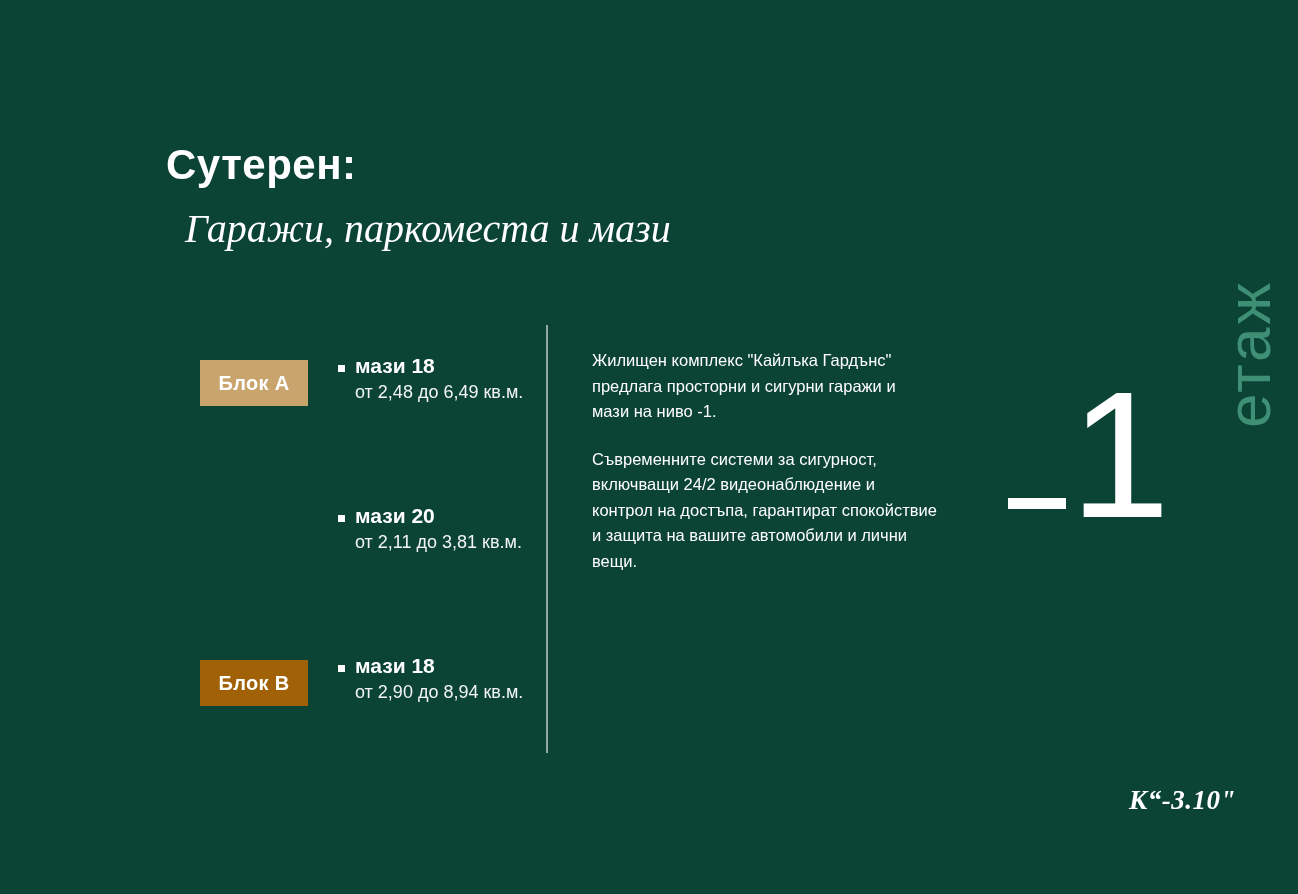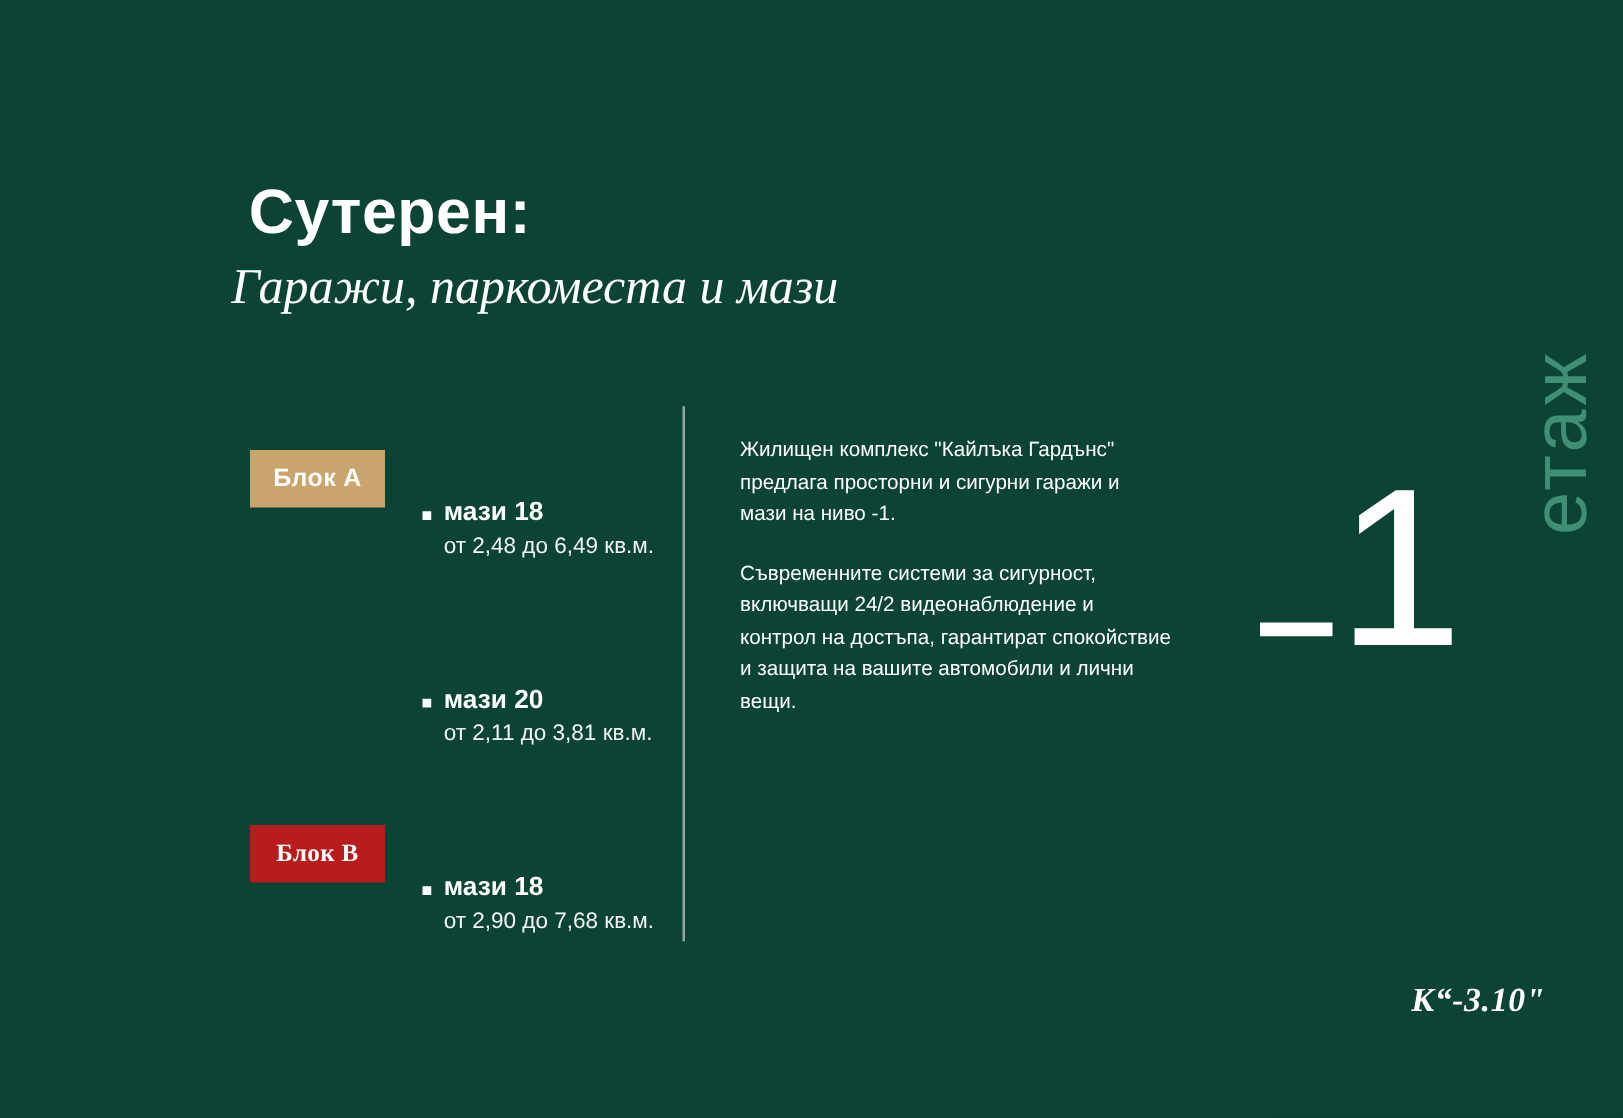--- a/index.html
+++ b/index.html
@@ -16,23 +16,23 @@
   }
   .slide {
     position: absolute;
     inset: 0;
     background: #0b4334;
   }
 
   
   .title {
     position: absolute;
-    left: 199px;
+    left: 166px;
     top: 142px;
-    font-size: 50px;
+    font-size: 42px;
     font-weight: bold;
     color: #ffffff;
     letter-spacing: 0.5px;
     line-height: 1.1;
   }
   .subtitle {
     position: absolute;
     left: 185px;
     top: 205px;
     font-family: "Liberation Serif", serif;
@@ -66,21 +66,20 @@
     color: #ffffff;
     font-size: 20px;
     font-weight: bold;
     letter-spacing: 0.3px;
   }
   .block-info {
     position: absolute;
     left: 138px;
     top: -6px;
     width: 220px;
-    margin-top: 44px;
   }
   .bullet-line {
     display: flex;
     align-items: flex-start;
     gap: 10px;
   }
   .bullet-sq {
     width: 7px;
     height: 7px;
     background: #ffffff;
@@ -206,27 +205,27 @@
       <div class="block-info">
         <div class="bullet-line">
           <span class="bullet-sq"></span>
           <span class="block-name">мази 20</span>
         </div>
         <div class="block-range">от 2,11 до 3,81 кв.м.</div>
       </div>
     </div>
 
     <div class="block-row">
-      <div class="block-tag" id="tag2" style="background: #b91c1c; font-family: Liberation Serif, serif;">Блок В</div>
+      <div class="block-tag" id="tag2" style="background: #a16207;">Блок В</div>
       <div class="block-info">
         <div class="bullet-line">
           <span class="bullet-sq"></span>
           <span class="block-name">мази 18</span>
         </div>
-        <div class="block-range">от 2,90 до 7,68 кв.м.</div>
+        <div class="block-range">от 2,90 до 8,94 кв.м.</div>
       </div>
     </div>
 
   </div>
 
   <div class="v-divider"></div>
 
   <div class="body-text">
     <p>Жилищен комплекс "Кайлъка Гардънс" предлага просторни и сигурни гаражи и мази на ниво -1.</p>
     <p>Съвременните системи за сигурност, включващи 24/2 видеонаблюдение и контрол на достъпа, гарантират спокойствие и защита на вашите автомобили и лични вещи.</p>

